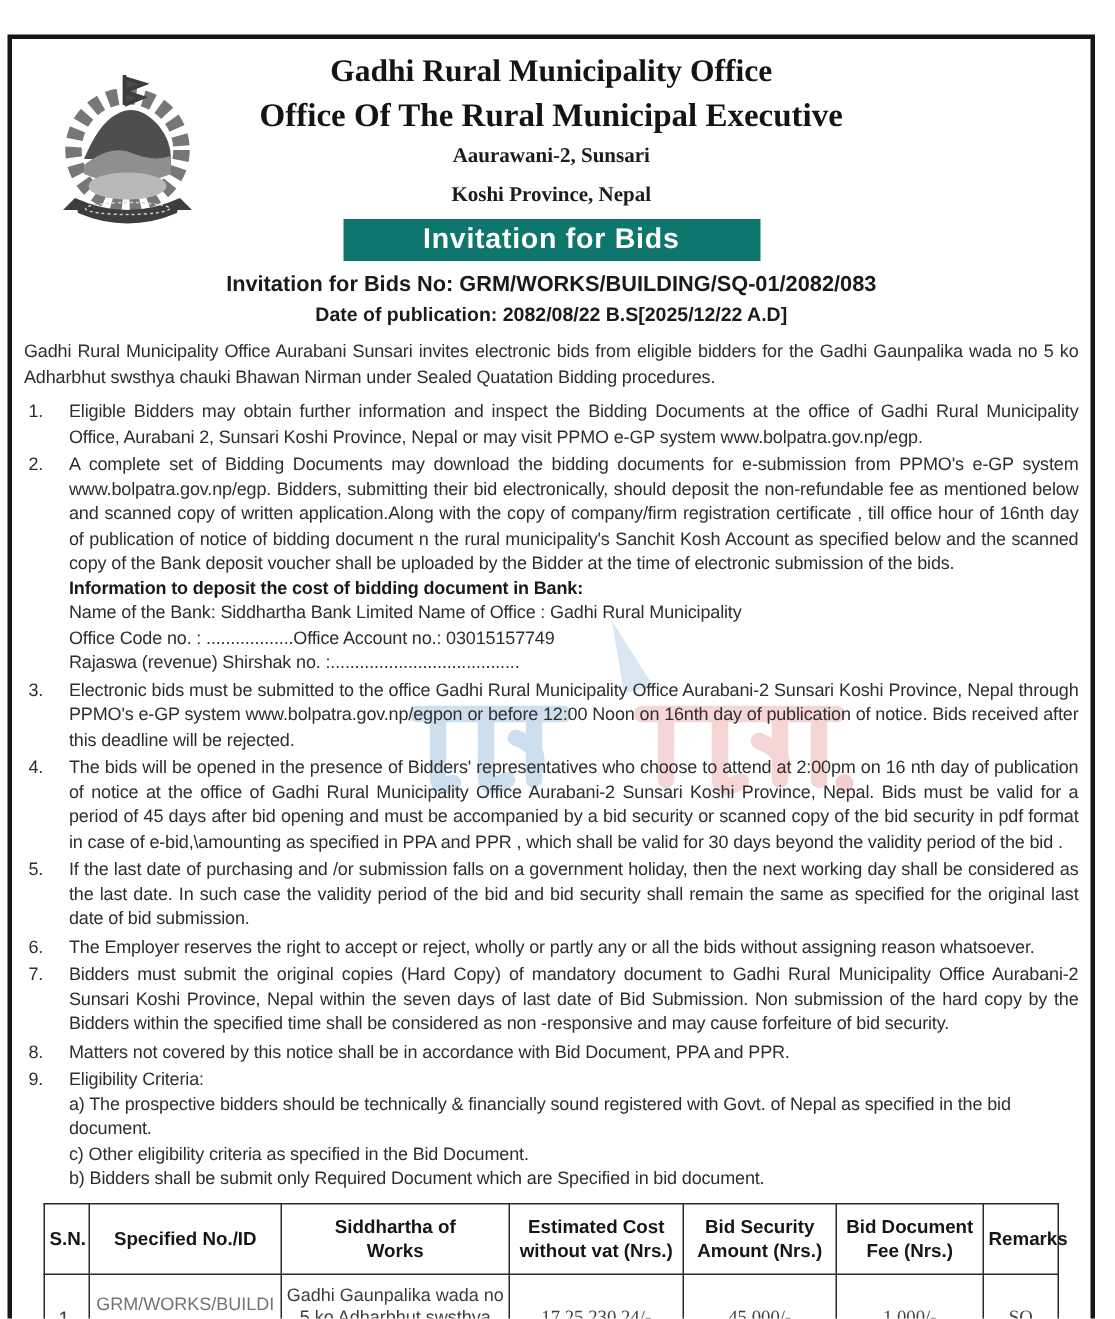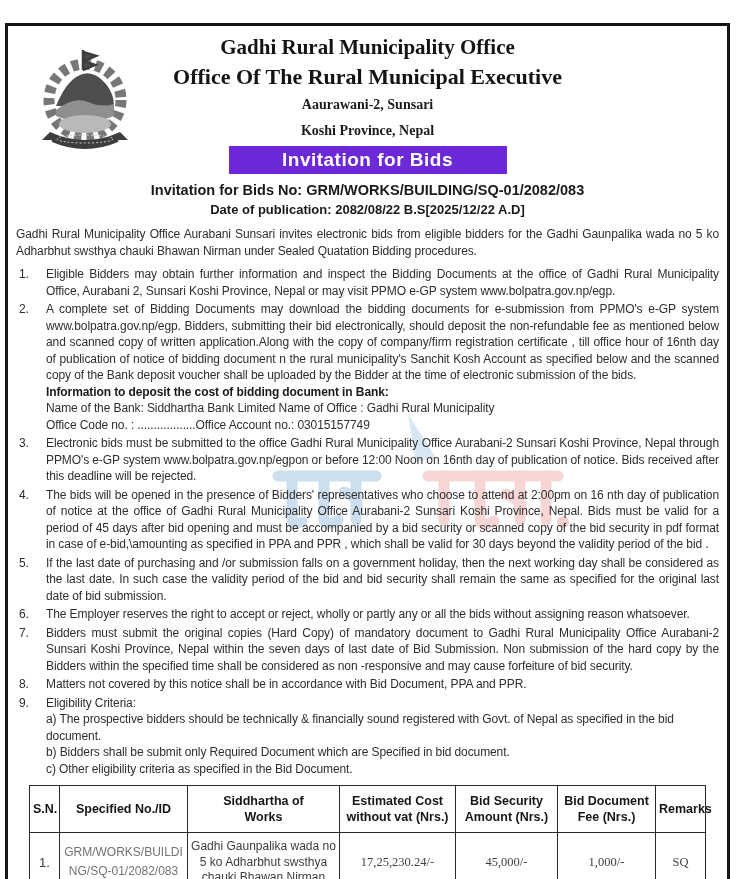--- a/index.html
+++ b/index.html
@@ -15,21 +15,21 @@
   .wm svg{position:absolute;left:250px;top:380px;}
   
   .emblem{position:absolute;left:26px;top:18px;width:102px;height:116px;}
   
   .hdr{text-align:center;}
   .h1{font-family:"Liberation Serif",serif;font-weight:bold;font-size:21px;color:#141414;line-height:26px;}
   .h2{font-family:"Liberation Serif",serif;font-weight:bold;font-size:22px;color:#141414;line-height:30px;margin-top:2px;}
   .h3{font-family:"Liberation Serif",serif;font-weight:bold;font-size:14px;color:#1c1c1c;line-height:18px;margin-top:4px;}
   .h3b{font-family:"Liberation Serif",serif;font-weight:bold;font-size:14px;color:#1c1c1c;line-height:18px;margin-top:8px;}
   .banner{
-    width:278px;height:28px;margin:6px auto 0 auto;background:#6d28d9;color:#ffffff;
+    width:278px;height:28px;margin:6px auto 0 auto;background:#0f766e;color:#ffffff;
     font-weight:bold;font-size:19px;line-height:28px;text-align:center;letter-spacing:.5px;
   }
   .bidno{font-weight:bold;font-size:14.5px;color:#1a1a1a;line-height:19px;margin-top:7px;}
   .pubdate{font-weight:bold;font-size:13px;color:#1a1a1a;line-height:18px;margin-top:1px;}
   
   .intro{
     margin:7px 0 0 0;font-size:12px;color:#2e2e2e;line-height:16.5px;
     text-align:justify;letter-spacing:-0.1px;
   }
   .list{margin-top:7px;}
@@ -120,20 +120,21 @@
       <div class="itext just">Eligible Bidders may obtain further information and inspect the Bidding Documents at the office of Gadhi Rural Municipality Office, Aurabani 2, Sunsari Koshi Province, Nepal or may visit PPMO e-GP system www.bolpatra.gov.np/egp.</div>
     </div>
 
     <div class="item">
       <span class="num">2.</span>
       <div class="itext">
         <div class="just">A complete set of Bidding Documents may download the bidding documents for e-submission from PPMO's e-GP system www.bolpatra.gov.np/egp. Bidders, submitting their bid electronically, should deposit the non-refundable fee as mentioned below and scanned copy of written application.Along with the copy of company/firm registration certificate , till office hour of 16nth day of publication of notice of bidding document n the rural municipality's Sanchit Kosh Account as specified below and the scanned copy of the Bank deposit voucher shall be uploaded by the Bidder at the time of electronic submission of the bids.</div>
         <div class="subbold">Information to deposit the cost of bidding document in Bank:</div>
         <div class="subline">Name of the Bank: Siddhartha Bank Limited Name of Office : Gadhi Rural Municipality</div>
         <div class="subline">Office Code no. : ..................Office Account no.: 03015157749</div>
+        <div class="subline">Rajaswa (revenue) Shirshak no. :.......................................</div>
       </div>
     </div>
 
     <div class="item">
       <span class="num">3.</span>
       <div class="itext just">Electronic bids must be submitted to the office Gadhi Rural Municipality Office Aurabani-2 Sunsari Koshi Province, Nepal through PPMO's e-GP system www.bolpatra.gov.np/egpon or before 12:00 Noon on 16nth day of publication of notice. Bids received after this deadline will be rejected.</div>
     </div>
 
     <div class="item">
       <span class="num">4.</span>
@@ -158,22 +159,22 @@
     <div class="item">
       <span class="num">8.</span>
       <div class="itext just">Matters not covered by this notice shall be in accordance with Bid Document, PPA and PPR.</div>
     </div>
 
     <div class="item">
       <span class="num">9.</span>
       <div class="itext">
         <div>Eligibility Criteria:</div>
         <div class="subline">a) The prospective bidders should be technically &amp; financially sound registered with Govt. of Nepal as specified in the bid document.</div>
+        <div class="subline">c) Other eligibility criteria as specified in the Bid Document.</div>
         <div class="subline">b) Bidders shall be submit only Required Document which are Specified in bid document.</div>
-        <div class="subline">c) Other eligibility criteria as specified in the Bid Document.</div>
       </div>
     </div>
 
   </div>
 
   <table class="bidtable">
     <colgroup>
       <col class="col-sn">
         <col class="col-contract">
         <col class="col-desc">

